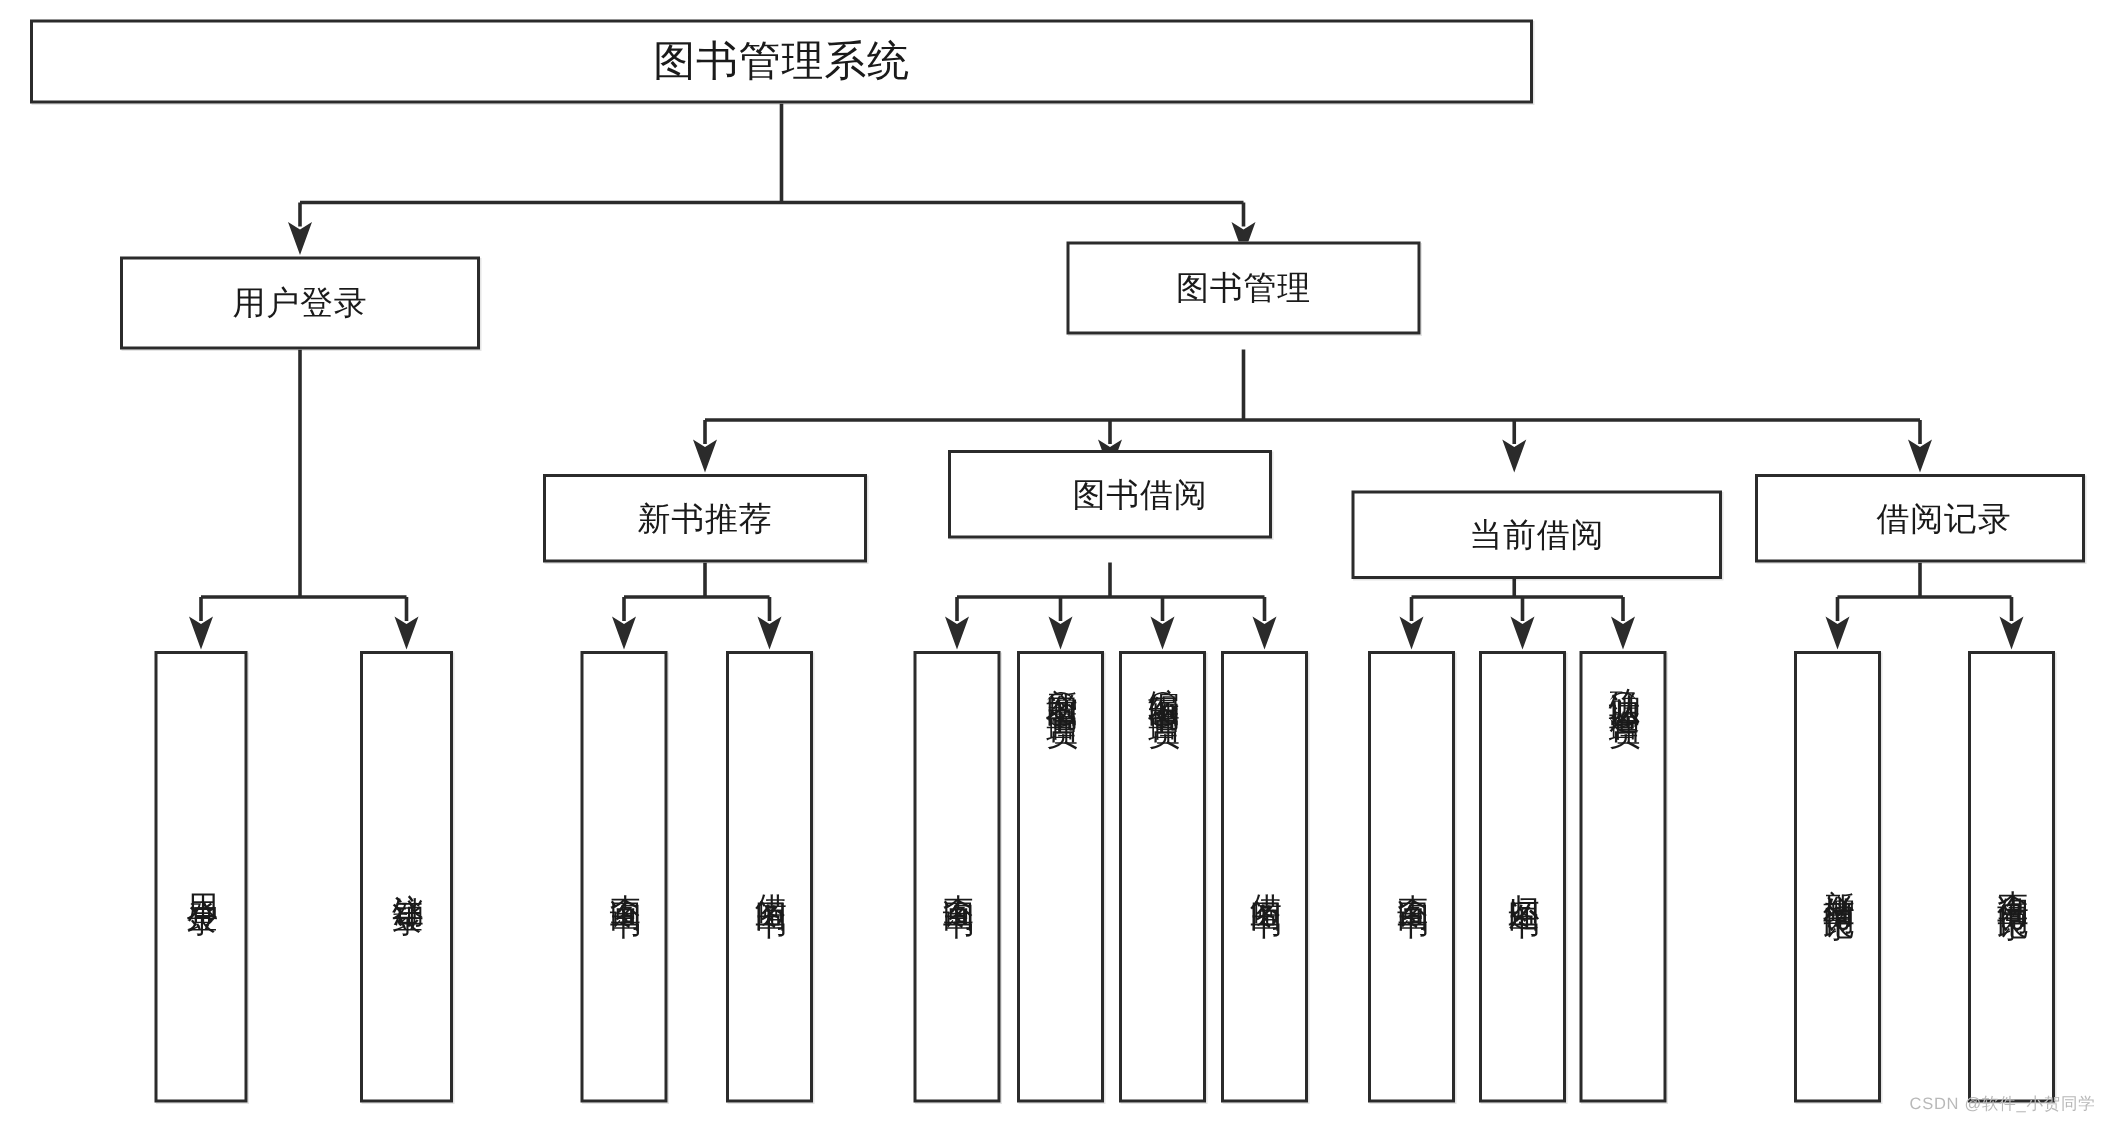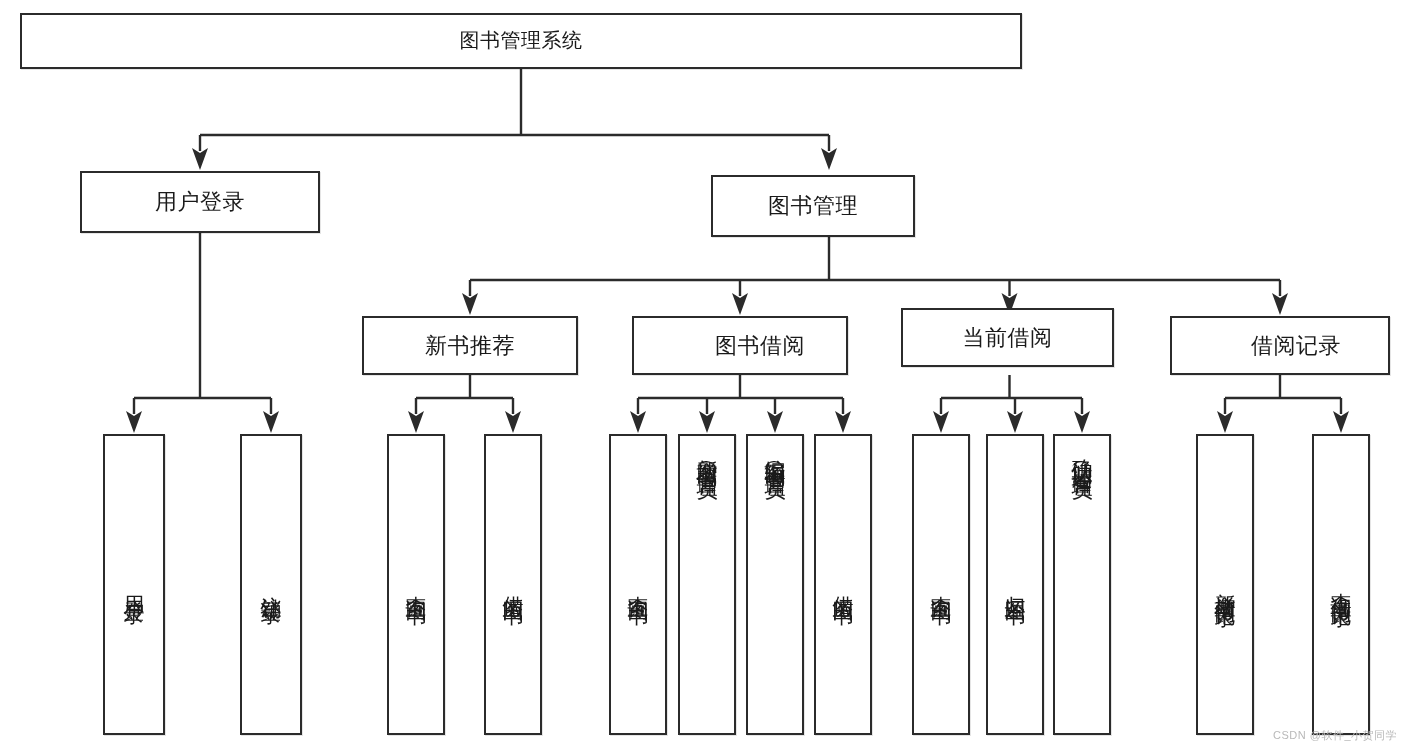--- a/index.html
+++ b/index.html
@@ -37,21 +37,21 @@
     display: block;
     text-align: center;
     line-height: 1.18;
     letter-spacing: 0.5px;
   }
   
   .node.horiz .label {
     font-size: 22px;
     white-space: nowrap;
   }
-  .node.root .label { font-size: 20px; }
+  .node.root .label { font-size: 28px; }
   
   .node.vert {
     align-items: flex-start;
     padding-top: 6px;
   }
   .node.vert .label {
     writing-mode: vertical-rl;
     text-orientation: upright;
     font-size: 21px;
     line-height: 1.05;
@@ -139,31 +139,31 @@
       </g>
   </svg>
 
   <div class="node root horiz" style="left:20px;top:13px;width:1002px;height:56px;">
     <span class="label">图书管理系统</span>
   </div>
 
   <div class="node horiz" style="left:80px;top:171px;width:240px;height:62px;">
     <span class="label">用户登录</span>
   </div>
-  <div class="node horiz" style="left:711px;top:175px;width:204px;height:62px;">
+  <div class="node horiz" style="left:711px;top:161px;width:236px;height:62px;">
     <span class="label">图书管理</span>
   </div>
 
   <div class="node horiz" style="left:362px;top:316px;width:216px;height:59px;align-items:center;">
     <span class="label">新书推荐</span>
   </div>
-  <div class="node horiz" style="left:632px;top:316px;width:216px;height:59px;padding-left:40px;">
+  <div class="node horiz" style="left:632px;top:300px;width:216px;height:59px;padding-left:40px;">
     <span class="label">图书借阅</span>
   </div>
-  <div class="node horiz" style="left:901px;top:308px;width:213px;height:59px;">
+  <div class="node horiz" style="left:901px;top:327px;width:247px;height:59px;">
     <span class="label">当前借阅</span>
   </div>
   <div class="node horiz" style="left:1170px;top:316px;width:220px;height:59px;padding-left:32px;">
     <span class="label">借阅记录</span>
   </div>
 
   <div class="node vert centerv" style="left:103px;top:434px;width:62px;height:301px;">
     <span class="label">用户登录</span>
   </div>
   <div class="node vert centerv" style="left:240px;top:434px;width:62px;height:301px;">

